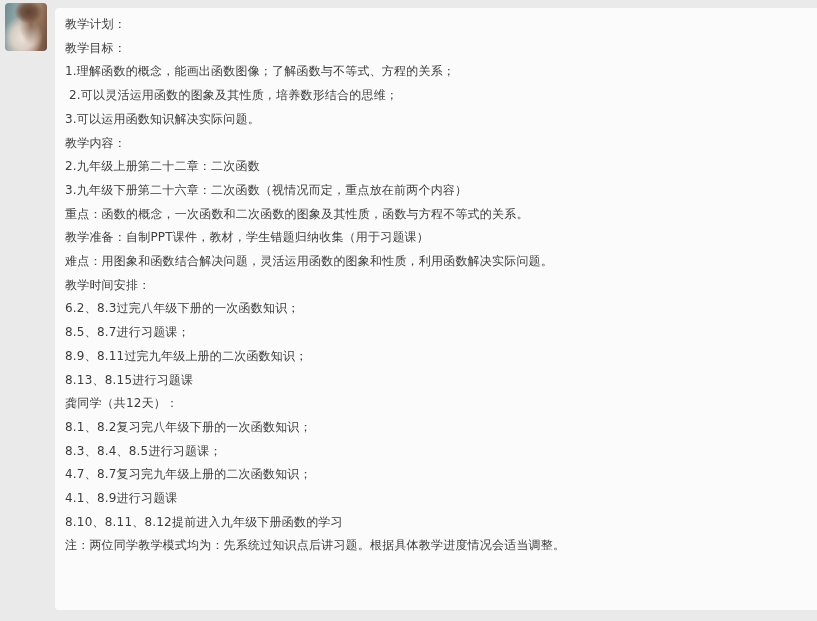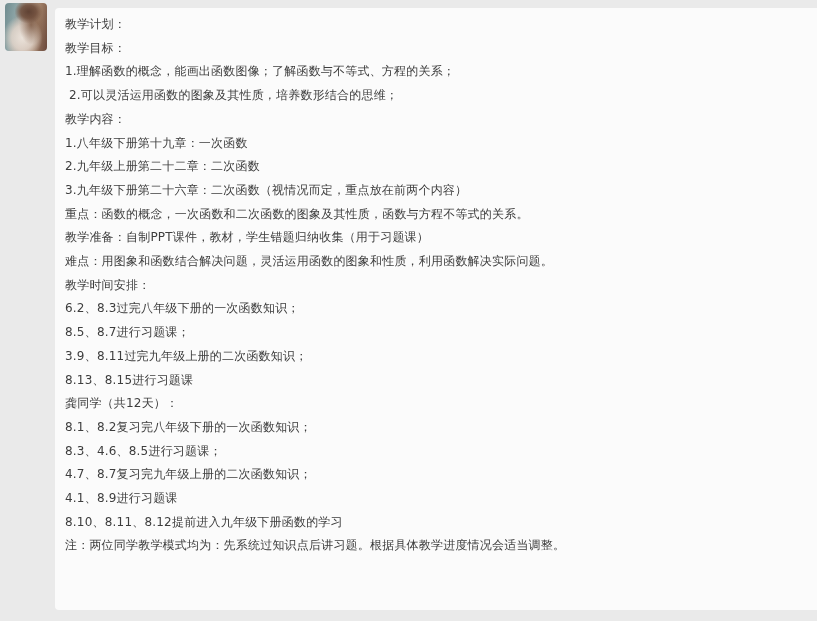--- a/index.html
+++ b/index.html
@@ -58,34 +58,34 @@
 
 <div class="chat-canvas">
 
   <div class="avatar"></div>
 
   <div class="bubble">
     <div class="line">教学计划：</div>
     <div class="line">教学目标：</div>
     <div class="line">1.理解函数的概念，能画出函数图像；了解函数与不等式、方程的关系；</div>
     <div class="line"> 2.可以灵活运用函数的图象及其性质，培养数形结合的思维；</div>
+    <div class="line">3.可以运用函数知识解决实际问题。</div>
     <div class="line">教学内容：</div>
-    <div class="line">1.八年级下册第十九章：一次函数</div>
     <div class="line">2.九年级上册第二十二章：二次函数</div>
     <div class="line">3.九年级下册第二十六章：二次函数（视情况而定，重点放在前两个内容）</div>
     <div class="line">重点：函数的概念，一次函数和二次函数的图象及其性质，函数与方程不等式的关系。</div>
     <div class="line">教学准备：自制PPT课件，教材，学生错题归纳收集（用于习题课）</div>
     <div class="line">难点：用图象和函数结合解决问题，灵活运用函数的图象和性质，利用函数解决实际问题。</div>
     <div class="line">教学时间安排：</div>
     <div class="line">6.2、8.3过完八年级下册的一次函数知识；</div>
     <div class="line">8.5、8.7进行习题课；</div>
-    <div class="line">3.9、8.11过完九年级上册的二次函数知识；</div>
+    <div class="line">8.9、8.11过完九年级上册的二次函数知识；</div>
     <div class="line">8.13、8.15进行习题课</div>
     <div class="line">龚同学（共12天）：</div>
     <div class="line">8.1、8.2复习完八年级下册的一次函数知识；</div>
-    <div class="line">8.3、4.6、8.5进行习题课；</div>
+    <div class="line">8.3、8.4、8.5进行习题课；</div>
     <div class="line">4.7、8.7复习完九年级上册的二次函数知识；</div>
     <div class="line">4.1、8.9进行习题课</div>
     <div class="line">8.10、8.11、8.12提前进入九年级下册函数的学习</div>
     <div class="line">注：两位同学教学模式均为：先系统过知识点后讲习题。根据具体教学进度情况会适当调整。</div>
   </div>
 
 </div>
 
 </body></html>

